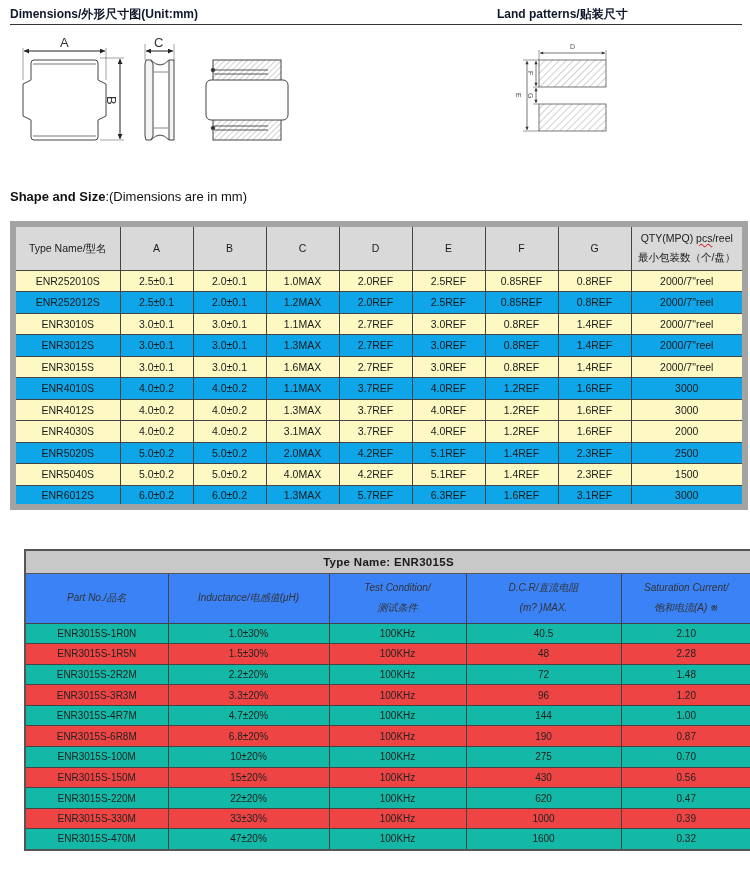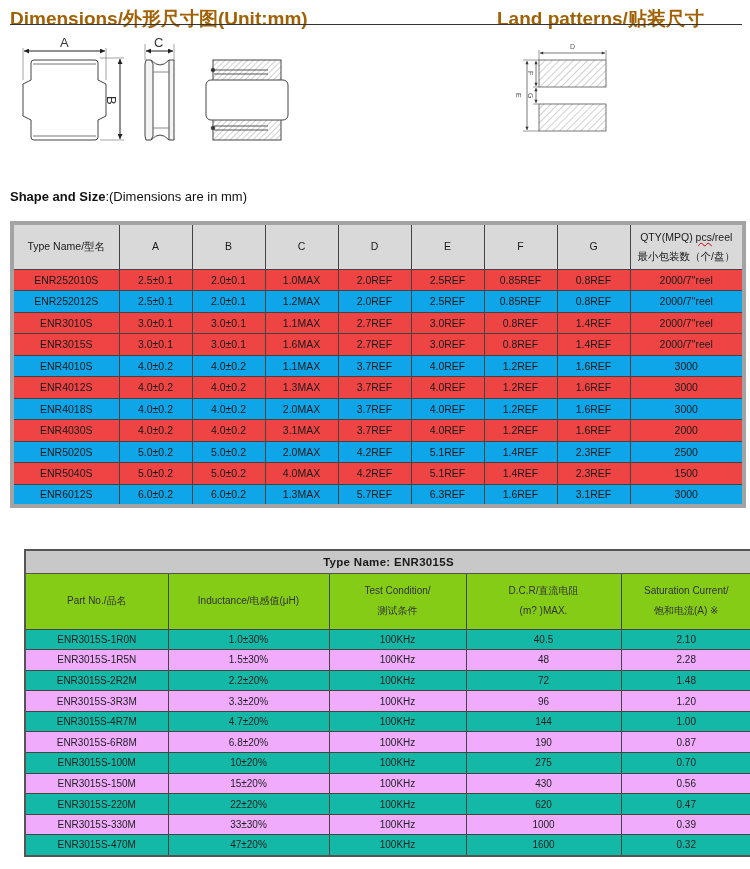--- a/index.html
+++ b/index.html
@@ -1,43 +1,43 @@
 <!DOCTYPE html>
 <html><head>
 <meta charset="utf-8">
 <style>
   * { box-sizing: border-box; margin: 0; padding: 0; }
   html, body { width: 750px; height: 869px; background: #ffffff; overflow: hidden; }
   body { position: relative; font-family: "Liberation Sans", "DejaVu Sans", sans-serif; color: #1a1a1a; }
 
-  .section-title { position: absolute; font-weight: bold; font-size: 19px; color: #a16207; }
+  .section-title { position: absolute; font-weight: bold; font-size: 12px; color: #0f172a; }
   #dim-title { left: 10px; top: 6px; }
   #land-title { left: 497px; top: 6px; }
   .rule { position: absolute; left: 10px; top: 24px; width: 732px; height: 1px; background: #333; }
 
   #fig-main { position: absolute; left: 0; top: 30px; width: 480px; height: 120px; }
   #fig-land { position: absolute; left: 490px; top: 30px; width: 140px; height: 115px; }
 
   #shape-title { position: absolute; left: 10px; top: 189px; font-size: 13px; color: #111; }
   #shape-title b { font-weight: bold; text-align: center; }
 
   table { border-collapse: collapse; position: absolute; table-layout: fixed; }
   td, th { text-align: center; vertical-align: middle; font-weight: normal; white-space: nowrap; overflow: hidden; }
 
-  #dim-table { left: 10px; top: 221px; width: 732px; border: 4px solid #a3a3a3; }
+  #dim-table { left: 10px; top: 221px; width: 732px; border: 6px solid #a3a3a3; }
   #dim-table th { background: #d9d9d9; height: 46px; font-size: 10.5px; border: 1.5px solid #444; line-height: 19px; }
   #dim-table td { height: 21.5px; font-size: 10.5px; border: 1.5px solid #444; }
   #dim-table tr.alt td { background: #0ea5e9; }
-  #dim-table tr.plain td { background: #ef4444; }
+  #dim-table tr.plain td { background: #fef9c3; }
 
   #part-table { left: 24px; top: 549px; width: 727px; border: 2px solid #555; }
   #part-table .caption-row td { background: #c8c8c8; height: 23px; font-weight: bold; font-size: 11.5px; letter-spacing: 0.3px; border: 1.5px solid #555; }
-  #part-table th { background: #84cc16; height: 56px; font-size: 10px; border: 1.5px solid #444; line-height: 20px; color: #333; }
+  #part-table th { background: #3b82f6; height: 50px; font-size: 10px; border: 1.5px solid #444; line-height: 20px; color: #333; font-style: italic; }
   #part-table td.cell { height: 20.6px; font-size: 10px; border: 1.5px solid #444; color: #222; }
-  #part-table tr.alt td.cell { background: #f0abfc; }
+  #part-table tr.alt td.cell { background: #ef4444; }
   #part-table tr.plain td.cell { background: #14b8a6; }
 
   .squiggle { text-decoration: underline wavy #d00000; text-decoration-thickness: 1px; }
 </style>
 </head>
 <body>
 
 <div class="section-title" id="dim-title">Dimensions/外形尺寸图(Unit:mm)</div>
 <div class="section-title" id="land-title">Land patterns/贴装尺寸</div>
 <div class="rule"></div>
@@ -174,20 +174,31 @@
         <td>ENR3010S</td>
         <td>3.0±0.1</td>
         <td>3.0±0.1</td>
         <td>1.1MAX</td>
         <td>2.7REF</td>
         <td>3.0REF</td>
         <td>0.8REF</td>
         <td>1.4REF</td>
         <td>2000/7"reel</td>
       </tr>
+      <tr class="alt">
+        <td>ENR3012S</td>
+        <td>3.0±0.1</td>
+        <td>3.0±0.1</td>
+        <td>1.3MAX</td>
+        <td>2.7REF</td>
+        <td>3.0REF</td>
+        <td>0.8REF</td>
+        <td>1.4REF</td>
+        <td>2000/7"reel</td>
+      </tr>
       <tr class="plain">
         <td>ENR3015S</td>
         <td>3.0±0.1</td>
         <td>3.0±0.1</td>
         <td>1.6MAX</td>
         <td>2.7REF</td>
         <td>3.0REF</td>
         <td>0.8REF</td>
         <td>1.4REF</td>
         <td>2000/7"reel</td>
@@ -201,31 +212,20 @@
         <td>4.0REF</td>
         <td>1.2REF</td>
         <td>1.6REF</td>
         <td>3000</td>
       </tr>
       <tr class="plain">
         <td>ENR4012S</td>
         <td>4.0±0.2</td>
         <td>4.0±0.2</td>
         <td>1.3MAX</td>
-        <td>3.7REF</td>
-        <td>4.0REF</td>
-        <td>1.2REF</td>
-        <td>1.6REF</td>
-        <td>3000</td>
-      </tr>
-      <tr class="alt">
-        <td>ENR4018S</td>
-        <td>4.0±0.2</td>
-        <td>4.0±0.2</td>
-        <td>2.0MAX</td>
         <td>3.7REF</td>
         <td>4.0REF</td>
         <td>1.2REF</td>
         <td>1.6REF</td>
         <td>3000</td>
       </tr>
       <tr class="plain">
         <td>ENR4030S</td>
         <td>4.0±0.2</td>
         <td>4.0±0.2</td>

